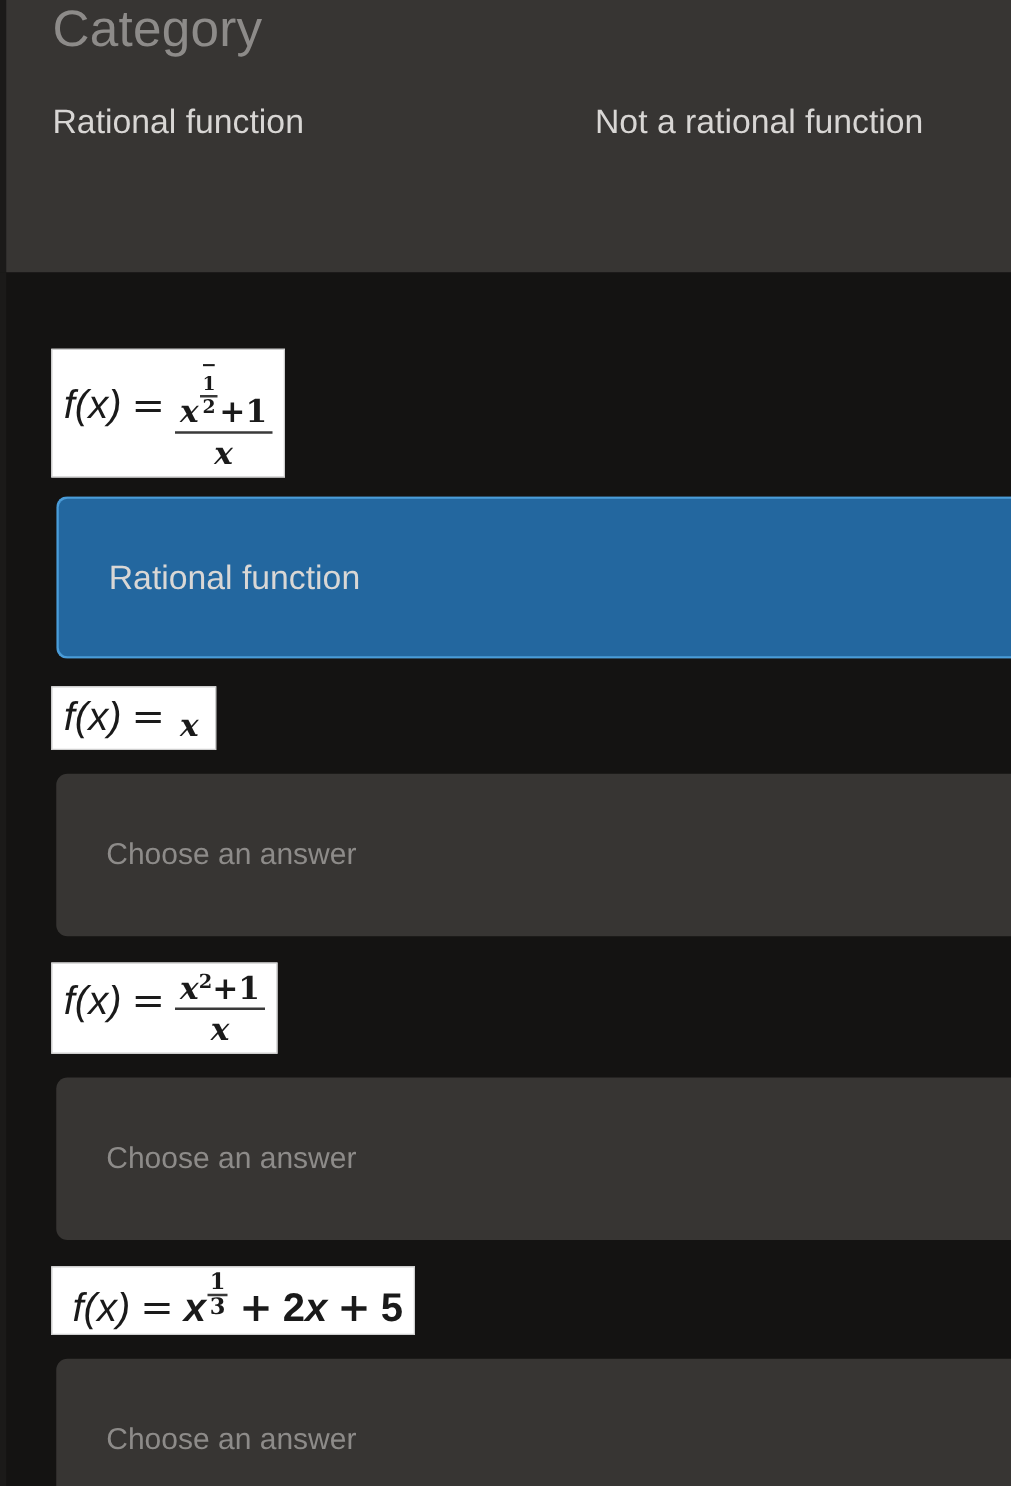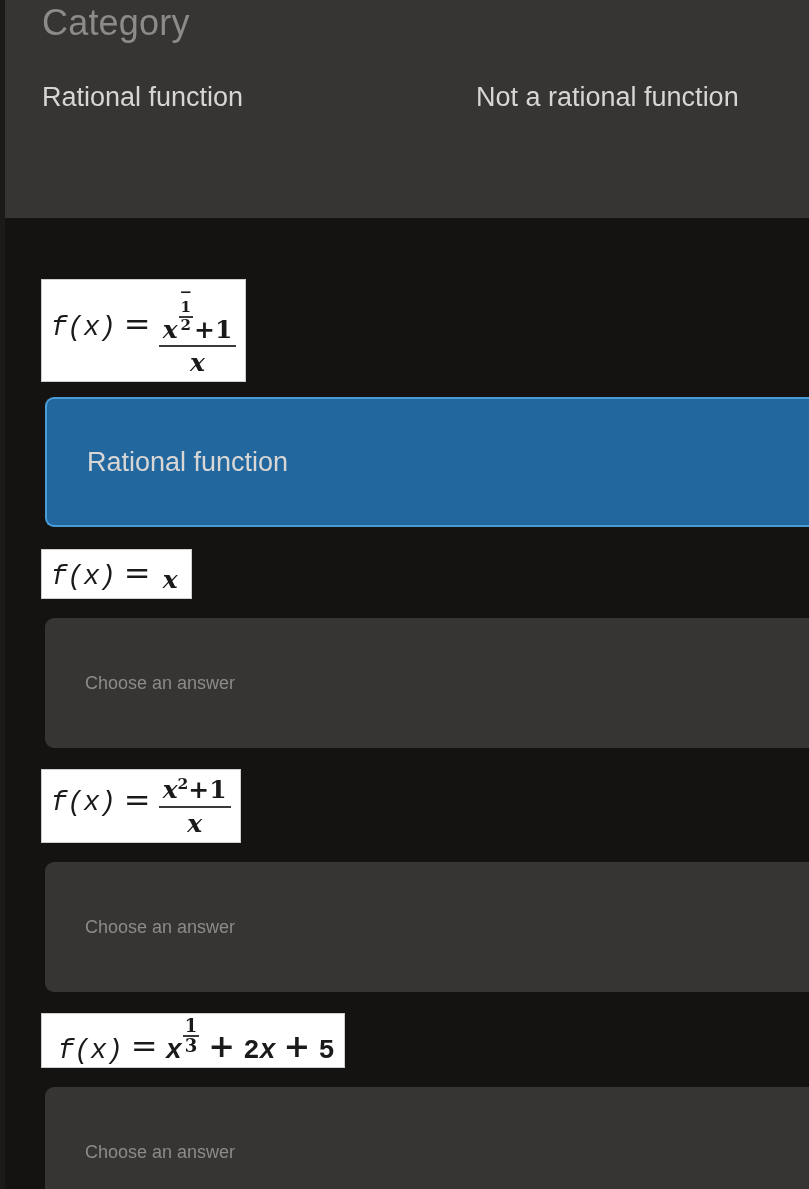--- a/index.html
+++ b/index.html
@@ -25,21 +25,21 @@
     left: 0; top: 0;
     width: 809px;
     height: 218px;
     background: #373533;
     border-left: 5px solid #1b1a19;
   }
   .category-title {
     position: absolute;
     left: 37px;
     top: 2px;
-    font-size: 36px;
+    font-size: 41px;
     color: #8d8b89;
     letter-spacing: 0.2px;
     line-height: 42px;
   }
   .category-opt {
     position: absolute;
     font-size: 27px;
     color: #d8d6d4;
     line-height: 34px;
     white-space: nowrap;
@@ -66,23 +66,23 @@
     display: inline-block;
     background: #ffffff;
     margin-left: 36px;
     padding: 4px 9px 4px 9px;
     border: 1px solid #cfcfcf;
     color: #1a1a1a;
     white-space: nowrap;
     font-family: "DejaVu Serif", serif;
   }
   .tex-fn {
-    font-size: 27px;
+    font-size: 32px;
     font-style: italic;
-    font-family: Liberation Mono, monospace;
+    font-family: Liberation Sans, sans-serif;
     letter-spacing: 0px;
   }
   .tex-eq {
     font-size: 32px;
     font-style: normal;
     font-family: "DejaVu Serif", serif;
     padding: 0 8px;
   }
   .frac {
     display: inline-block;
@@ -148,21 +148,21 @@
     background: #373533;
     border-radius: 9px 0 0 9px;
   }
   .answer-label {
     font-size: 27px;
     color: #d9d7d5;
     padding-left: 40px;
     line-height: 34px;
   }
   .answer-placeholder {
-    font-size: 18px;
+    font-size: 24px;
     color: #8d8b89;
     padding-left: 40px;
     line-height: 34px;
   }
 </style>
 </head>
 <body>
 
 <div id="app">
 

